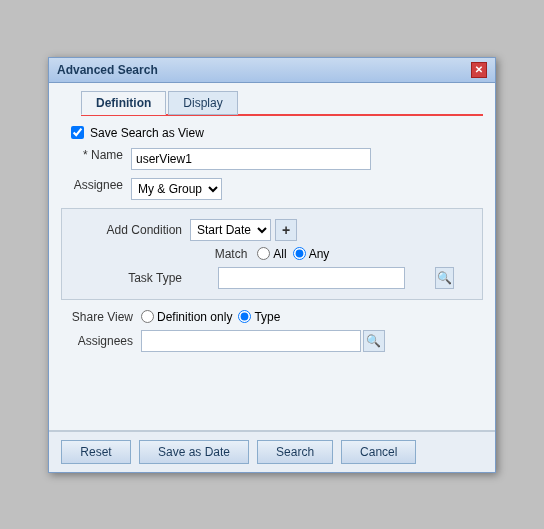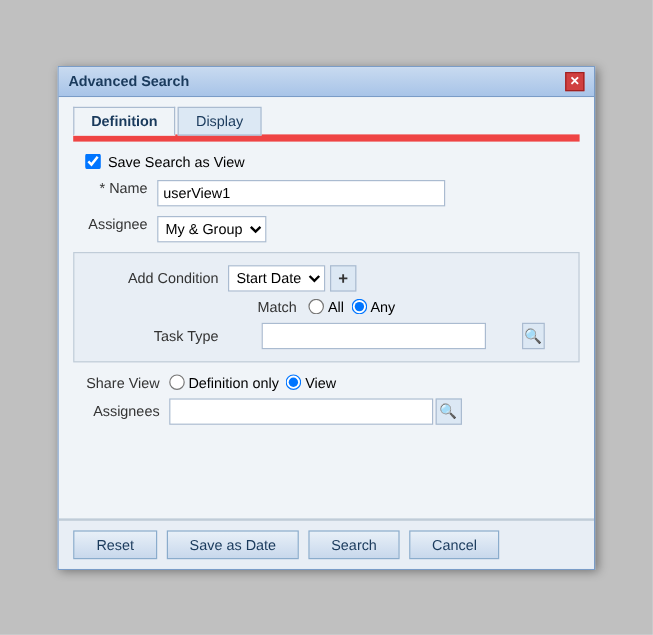--- a/index.html
+++ b/index.html
@@ -46,21 +46,22 @@
       font-weight: bold;
     }
     .dialog-body {
       padding: 8px 12px 12px 12px;
       background: #f0f4f8;
     }
     
     .tabs {
       display: flex;
       margin-bottom: 10px;
-      border-bottom: 6px solid #ef4444;
+      border-bottom: 2px solid #ef4444;
+      margin-left: 20px;
     }
     .tab {
       padding: 4px 14px;
       font-size: 12px;
       cursor: pointer;
       border: 1px solid #aabbd0;
       margin-right: 2px;
       margin-bottom: -1px;
       background: #dce8f4;
       color: #1a3a5c;
@@ -303,21 +304,21 @@
     <div class="share-view-section">
       <div class="share-row">
         <span class="share-label">Share View</span>
         <div class="radio-group">
           <label>
             <input type="radio" name="share" value="Definition only" style="">
             <span>Definition only</span>
           </label>
           <label>
             <input type="radio" name="share" value="Data" checked="" style="">
-            <span>View</span>
+            <span>Type</span>
           </label>
         </div>
       </div>
 
       <div class="share-row">
         <span class="share-label">Assignees</span>
         <input type="text" class="assignees-field" value="" style="">
         <button class="search-icon-btn">
           <span>🔍</span>
         </button>

